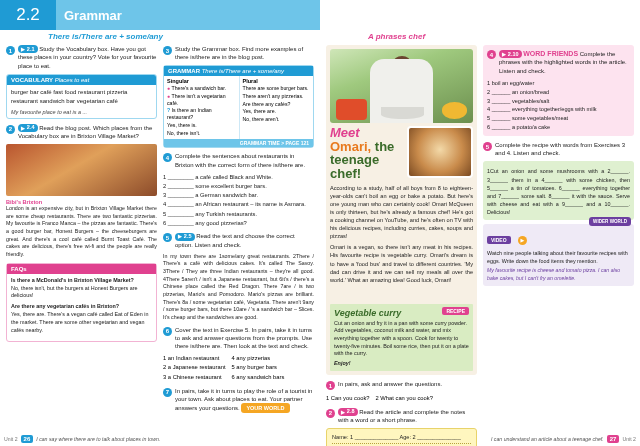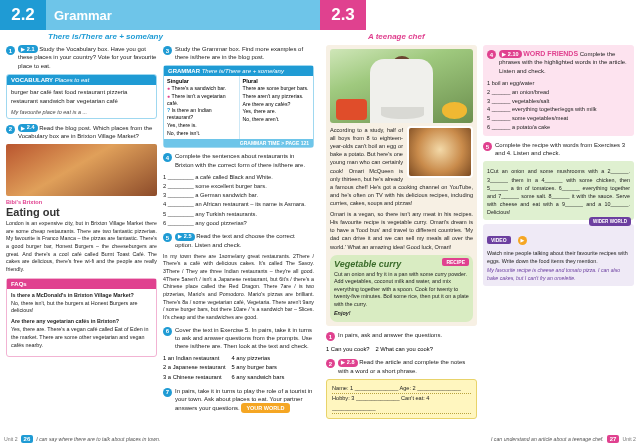--- a/index.html
+++ b/index.html
@@ -11,21 +11,21 @@
     overflow: hidden;
     position: relative;
   }
   .page { position:absolute; top:0; height:446px; width:320px; overflow:hidden; }
   .page.left { left:0; background:#ffffff; }
   .page.right { left:320px; background:#ffffff; }
 
   
   .hdr { display:flex; align-items:stretch; height:30px; }
   .hdr .num {
-    width:46px; color:#fff; font-size:17px; font-weight:bold;
+    width:56px; color:#fff; font-size:17px; font-weight:normal;
     display:flex; align-items:center; justify-content:center;
   }
   .hdr .ttl {
     flex:1; color:#fff; font-size:13px; font-weight:bold;
     display:flex; align-items:center; padding-left:8px;
   }
   .left .hdr .num { background:#1f9bd4; }
   .left .hdr .ttl { background:#6ec5e9; }
   .right .hdr .num { background:#e0418f; }
   .right .hdr .ttl { background:#f06fae; }
@@ -115,21 +115,21 @@
     border:2px solid #fff;
   }
   .art-title { font-size:13px; font-weight:bold; color:#3a6b2a; line-height:1.05; margin-bottom:3px; }
   .art-title .meet { color:#e0418f; font-style:italic; }
   .art-title .nm { color:#e87a1e; }
   .art-p { font-size:5.6px; line-height:1.45; color:#222; text-align:justify; }
   .art-p + .art-p { margin-top:3px; }
 
   
   .recipe {
-    background:#d9ecc2; border-radius:7px; padding:4px; margin-top:4px; position:relative;
+    background:#d9ecc2; border-radius:1px; padding:4px; margin-top:20px; position:relative;
   }
   .recipe .rtag {
     position:absolute; right:4px; top:3px; background:#e0418f; color:#fff;
     font-size:5px; font-weight:bold; padding:1px 4px; border-radius:2px;
   }
   .recipe h4 { margin:0 0 2px 0; font-size:9px; color:#3a6b2a; font-style:italic; }
   .recipe p { margin:0; font-size:5.4px; line-height:1.4; color:#222; }
   .recipe .enjoy { font-style:italic; font-weight:bold; margin-top:2px; }
 
   
@@ -252,21 +252,20 @@
           <span class="audio">
               <span class="play">▶</span>
               <span>2.4</span>
             </span>
           <span>Read the blog post. Which places from the Vocabulary box are in Brixton Village Market?</span>
         </div>
       </div>
 
       <div class="blogimg"></div>
       <div class="blogname">Bibi's Brixton</div>
-      <div class="blogttl">Eating out</div>
       <div class="blogtxt">London is an expensive city, but in Brixton Village Market there are some cheap restaurants. There are two fantastic pizzerias. My favourite is Franco Manca – the pizzas are fantastic. There's a good burger bar, Honest Burgers – the cheeseburgers are great. And there's a cool café called Burnt Toast Café. The cakes are delicious, there's free wi-fi and the people are really friendly.</div>
 
       <div class="faqbox">
         <div class="faqhead">FAQs</div>
         <div class="faqbody">
           <p>
             <span class="q">Is there a McDonald's in Brixton Village Market?</span><br>
             <span>No, there isn't, but the burgers at Honest Burgers are delicious!</span>
           </p>
           <p>
@@ -365,36 +364,40 @@
   <div class="foot">
     <span class="unitlbl">Unit 2</span>
     <span class="pgnum">26</span>
     <span class="footline">I can say where there are to talk about places in town.</span>
   </div>
 </div>
 
 <div class="page right">
 
   <div class="hdr">
-    <div class="num">2.3</div>
-  </div>
-  <div class="sub">A teenage chef</div>
+  </div>
+  <div class="sub">A phrases chef</div>
 
   <div class="cols">
 
     <div class="col">
       <div class="readbox">
         <div class="photo-main">
           <div class="head"></div>
           <div class="chef"></div>
           <div class="bowl"></div>
           <div class="photo-veg"></div>
           <div class="photo-veg2"></div>
         </div>
         <div class="photo-round"></div>
+        <div class="art-title">
+          <span class="meet">Meet</span>
+          <span class="nm">Omari,</span>
+          <span>the teenage chef!</span>
+        </div>
         <div class="art-p">According to a study, half of all boys from 8 to eighteen-year-olds can't boil an egg or bake a potato. But here's one young man who can certainly cook! Omari McQueen is only thirteen, but he's already a famous chef! He's got a cooking channel on YouTube, and he's often on TV with his delicious recipes, including curries, cakes, soups and pizzas!</div>
         <div class="art-p">Omari is a vegan, so there isn't any meat in his recipes. His favourite recipe is vegetable curry. Omari's dream is to have a 'food bus' and travel to different countries. 'My dad can drive it and we can sell my meals all over the world.' What an amazing idea! Good luck, Omari!</div>
 
         <div class="recipe">
           <div class="rtag">RECIPE</div>
           <h4>Vegetable curry</h4>
           <p>Cut an onion and fry it in a pan with some curry powder. Add vegetables, coconut milk and water, and mix everything together with a spoon. Cook for twenty to twenty-five minutes. Boil some rice, then put it on a plate with the curry.</p>
           <p class="enjoy">Enjoy!</p>
         </div>
       </div>

